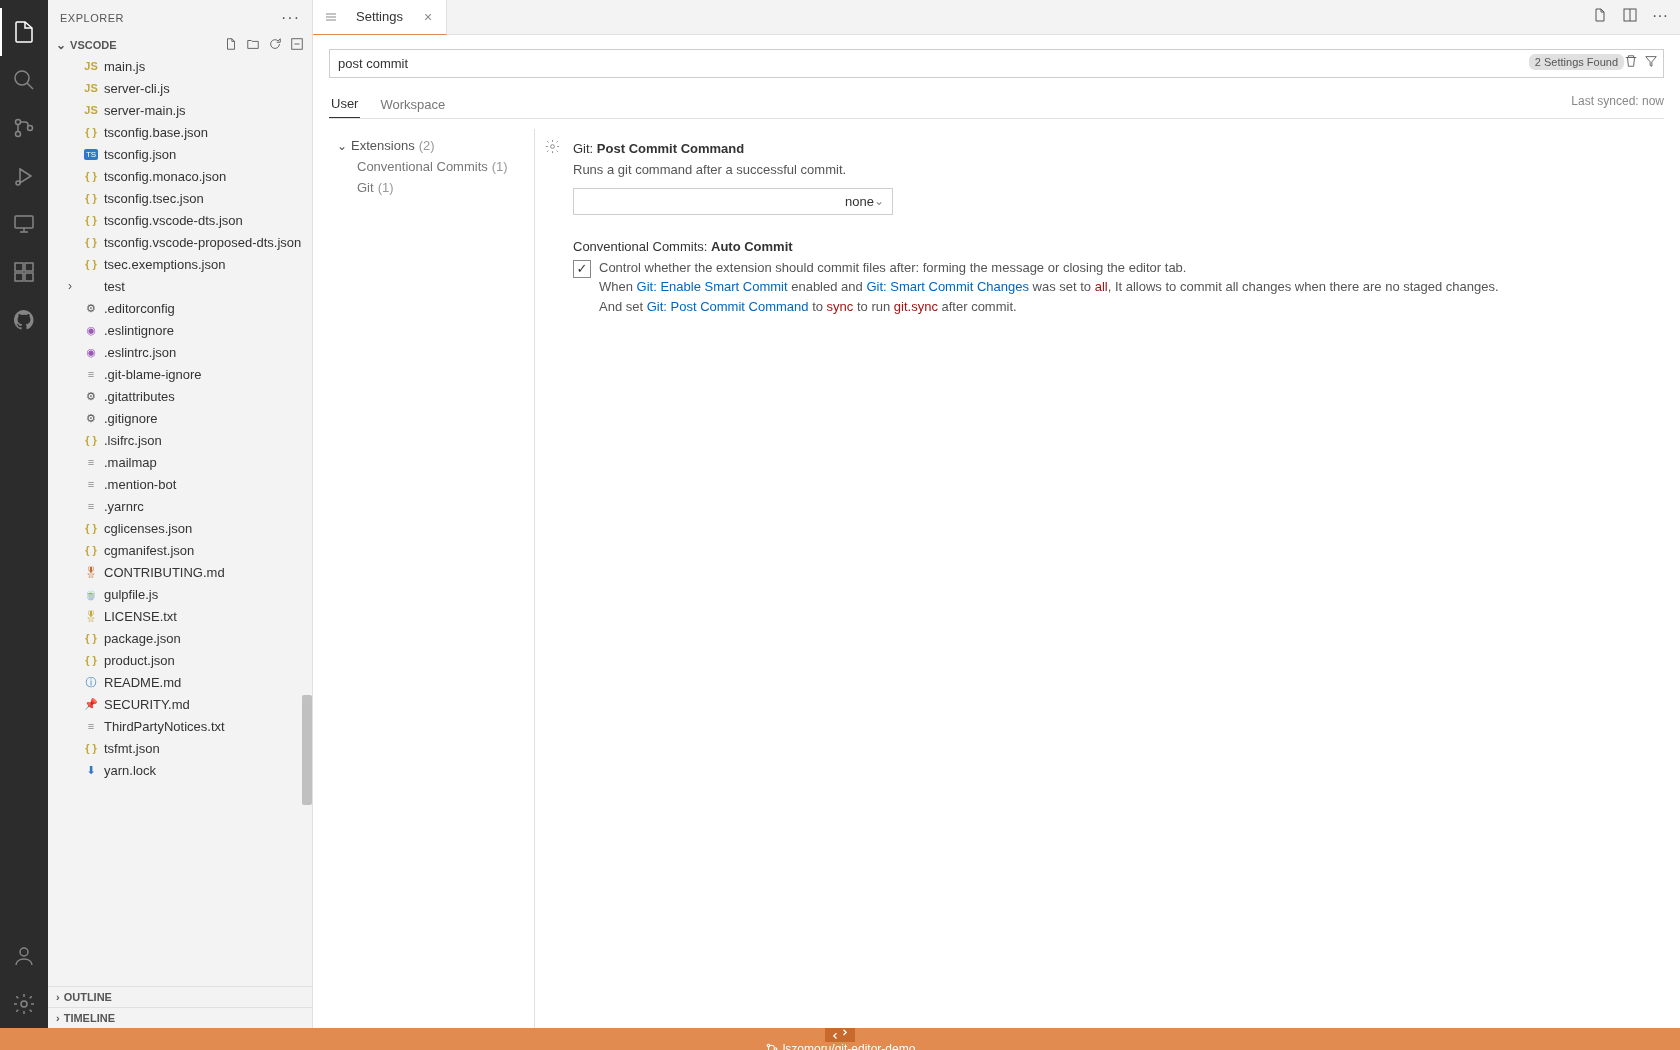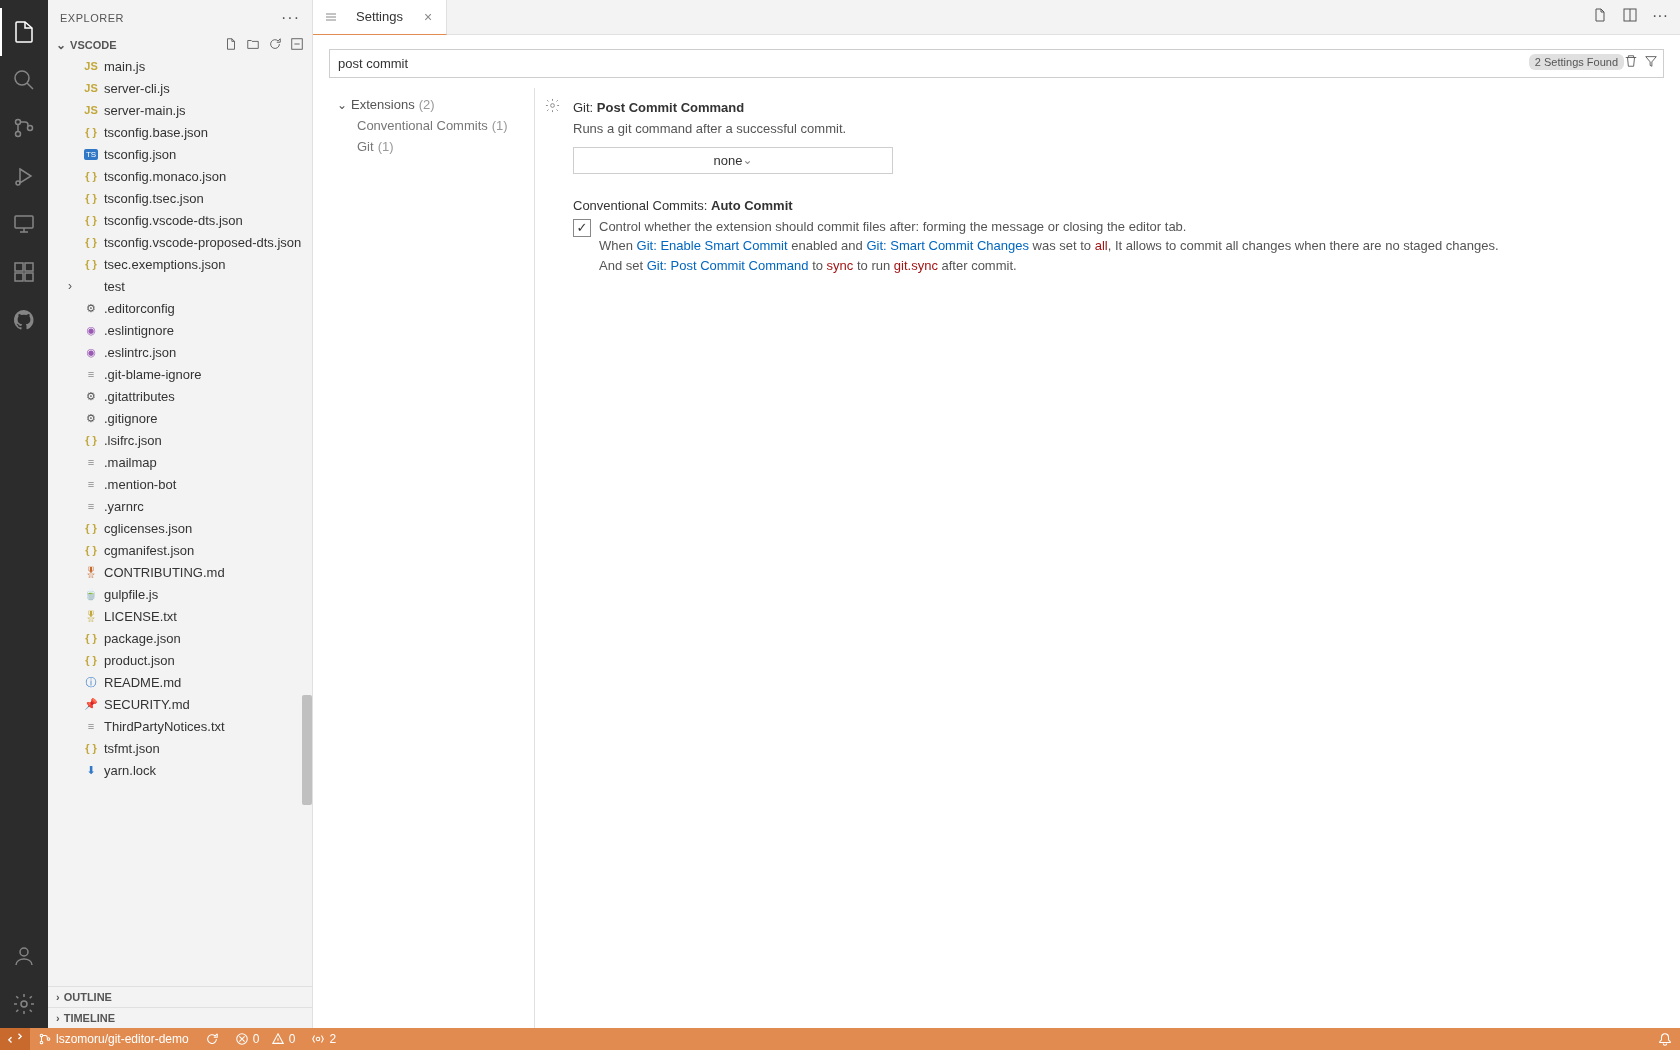--- a/index.html
+++ b/index.html
@@ -54,26 +54,26 @@
 .toc-count { color: #999; margin-left: 4px; }
 .settings-list { flex: 1; padding: 6px 20px 20px 10px; border-left: 1px solid #e0e0e0; overflow-y: auto; }
 .setting { position: relative; padding: 6px 0 18px 28px; }
 .setting .gear { position: absolute; left: 0; top: 4px; color: #888; }
 .setting .gear svg { width: 15px; height: 15px; }
 .setting-title { font-size: 13px; color: #333; margin-bottom: 4px; }
 .setting-title .bold { font-weight: 700; }
 .setting-desc { font-size: 13px; color: #555; line-height: 1.5; }
 .setting-desc a { color: #0066bf; text-decoration: none; cursor: pointer; margin-top: 28px; }
 .code-inline { font-family: Liberation Sans, sans-serif; color: #a31515; }
-.select-box { margin-top: 8px; width: 320px; border: 1px solid #cecece; padding: 5px 8px; font-size: 13px; color: #333; display: flex; align-items: center; justify-content: center; cursor: pointer; background: #fff; }
+.select-box { margin-top: 8px; width: 320px; border: 1px solid #cecece; padding: 5px 8px; font-size: 13px; color: #333; display: flex; align-items: center; justify-content: flex-end; cursor: pointer; background: #fff; }
 .select-box .chev { color: #888; font-size: 12px; }
 .checkbox-row { display: flex; align-items: flex-start; gap: 8px; }
 .checkbox { width: 18px; height: 18px; border: 1px solid #888; display: flex; align-items: center; justify-content: center; color: #333; font-size: 13px; flex-shrink: 0; margin-top: 2px; }
 
-.status-bar { height: 22px; background: #e18b50; display: flex; align-items: center; font-size: 12px; color: #fff; }
+.status-bar { height: 22px; background: #e18b50; display: flex; align-items: center; font-size: 12px; color: #fff; flex-direction: column; }
 .status-item { display: flex; align-items: center; padding: 0 8px; height: 100%; gap: 4px; cursor: pointer; }
 .status-item.remote { background: #c86a2e; }
 .status-item svg { width: 14px; height: 14px; }
 .status-right { margin-left: auto; display: flex; }
 
 
 .ic-js { color: #c2a73b; font-weight: 700; }
 .ic-json { color: #c2a73b; font-weight: 700; }
 .ic-ts { background: #3178c6; color: #fff; font-size: 8px; padding: 1px 2px; border-radius: 2px; }
 .ic-gear { color: #555; }
@@ -386,20 +386,25 @@
         <span class="search-actions">
           <span><svg viewBox="0 0 16 16" fill="none" stroke="currentColor">
                 <path d="M2 4h12M5 4V2h6v2M4 4l1 10h6l1-10"></path>
               </svg></span>
           <span><svg viewBox="0 0 16 16" fill="none" stroke="currentColor">
                 <path d="M2 3h12l-5 6v5l-2-1v-4L2 3z"></path>
               </svg></span>
         </span>
       </div>
 
+      <div class="scope-tabs">
+        <div class="scope-tab active">User</div>
+        <div class="scope-tab">Workspace</div>
+        <div class="sync-text">Last synced: now</div>
+      </div>
 
       <div class="settings-main">
         <div class="toc">
           <div class="toc-item">
               <span class="chev">⌄</span>
               <span>Extensions</span>
               <span class="toc-count">(2)</span>
             </div>
           <div class="toc-item sub">
               <span>Conventional Commits</span>

